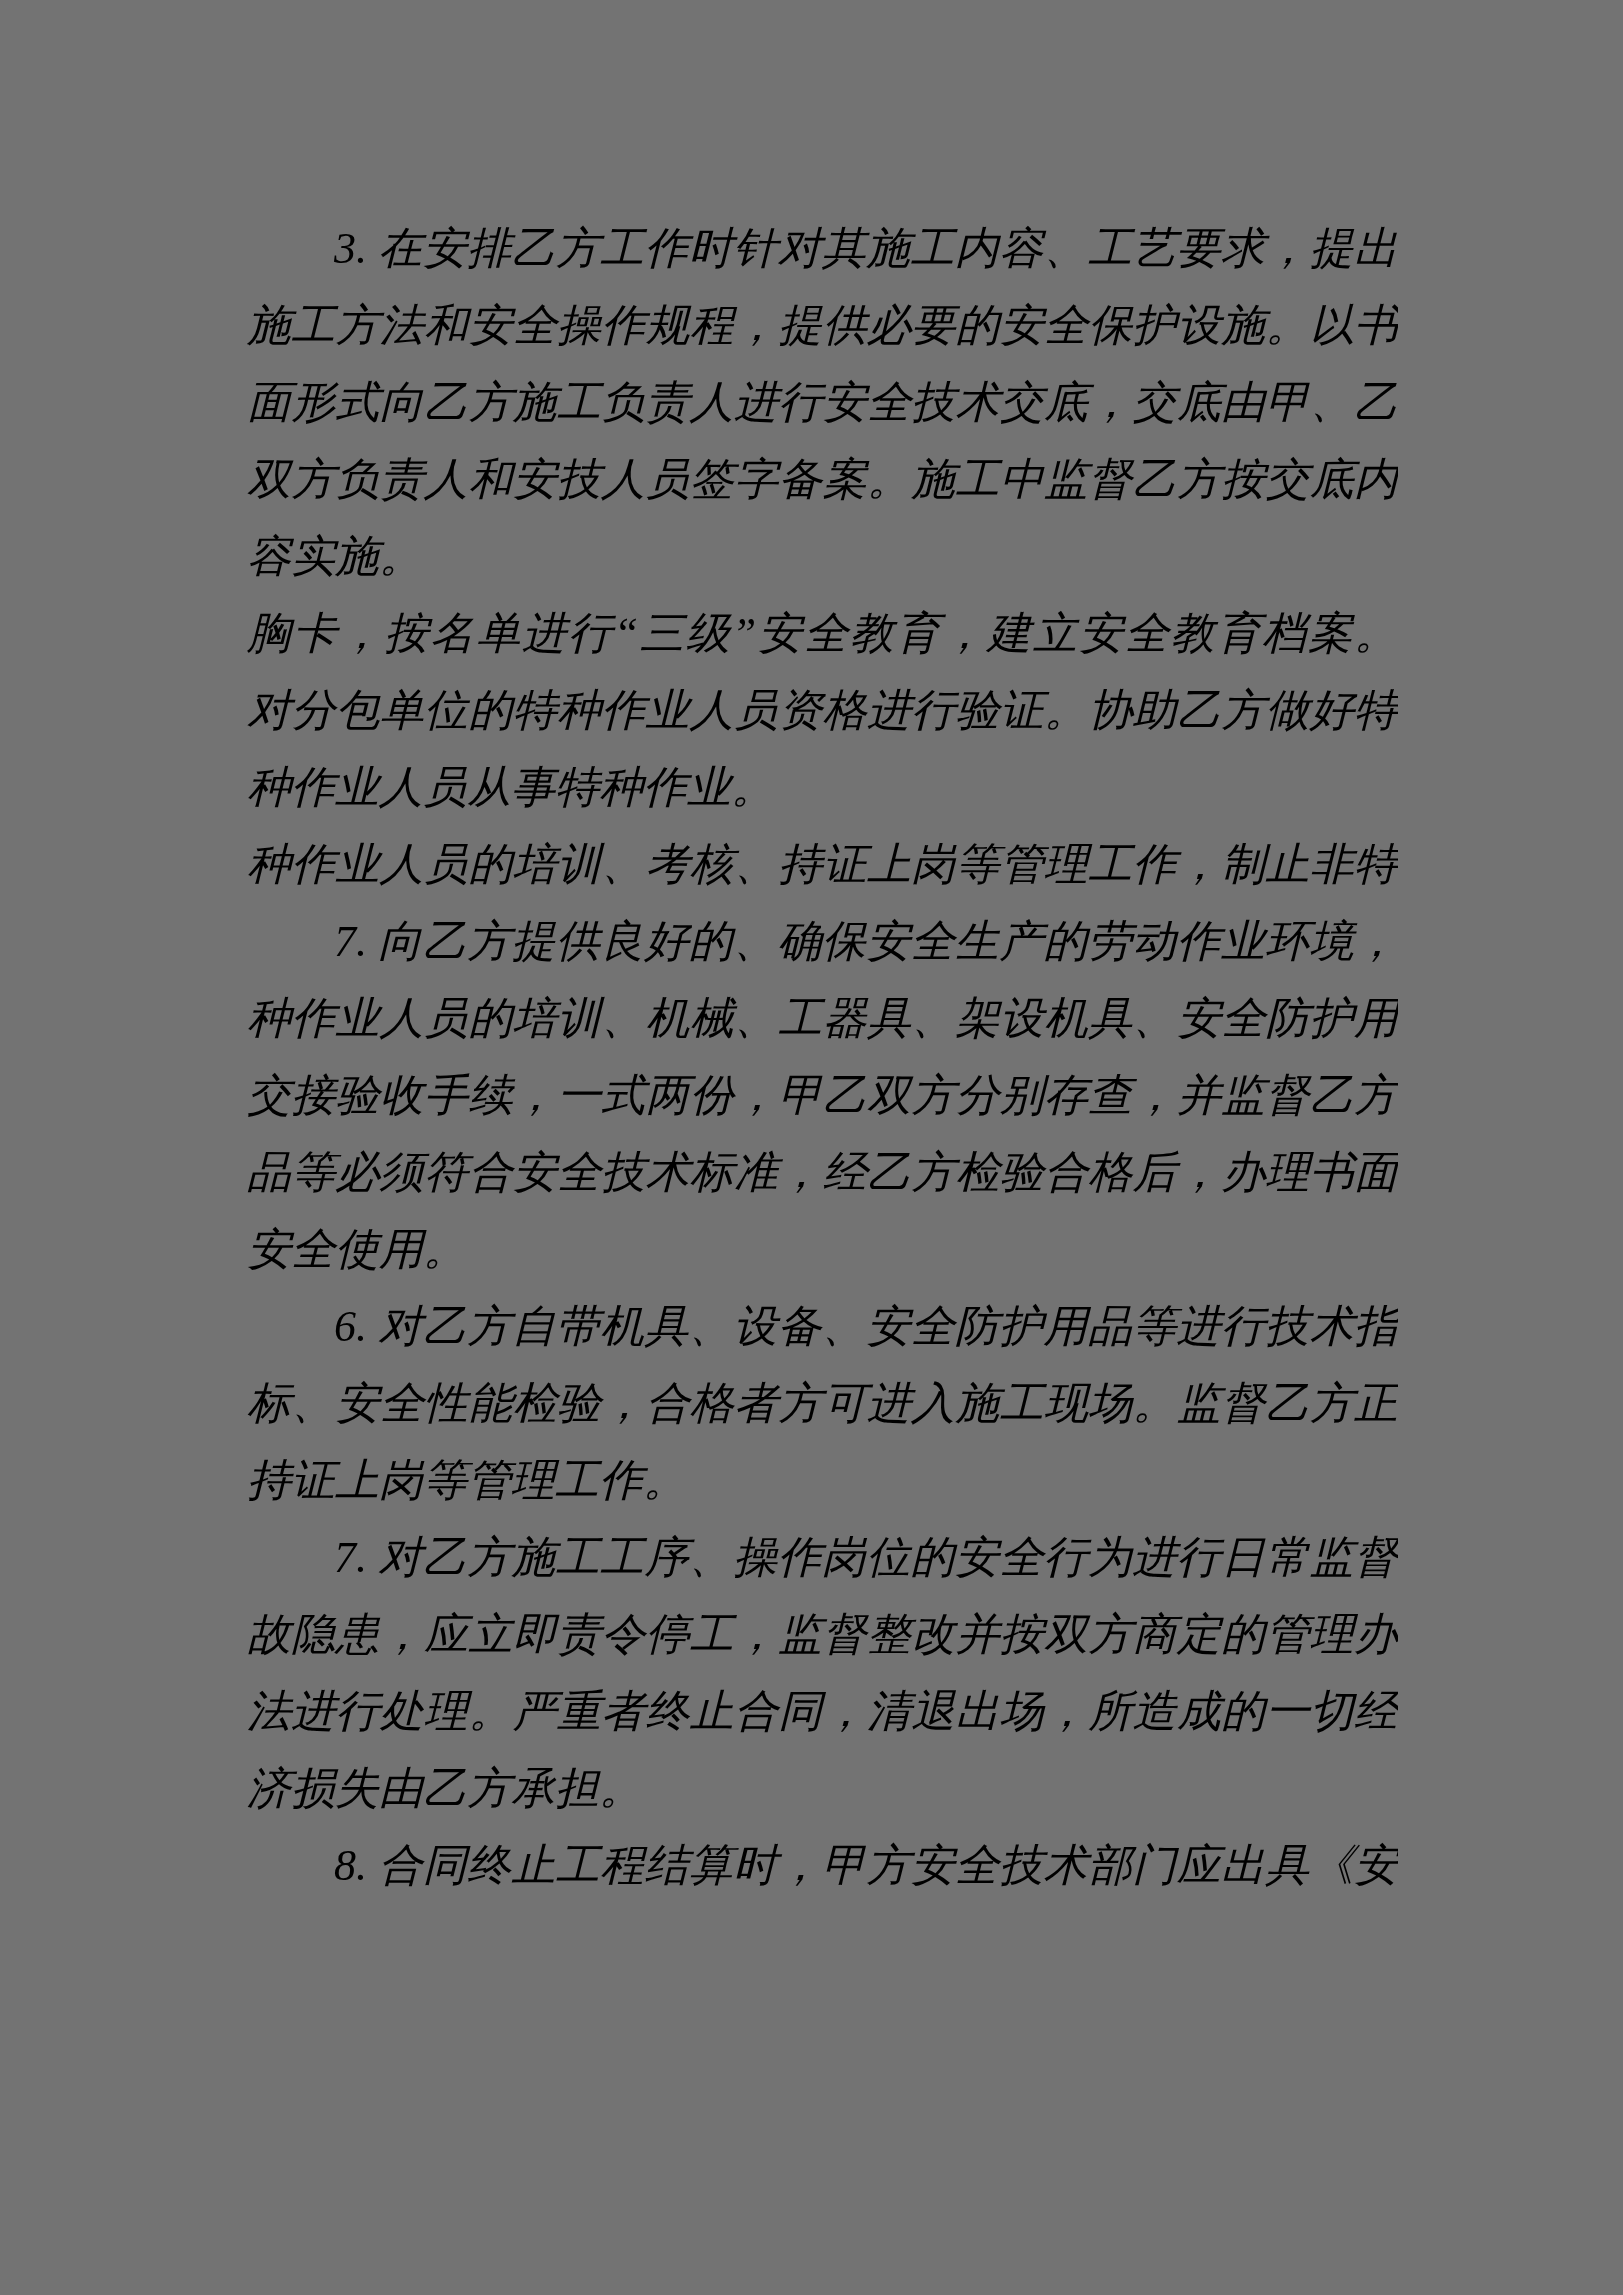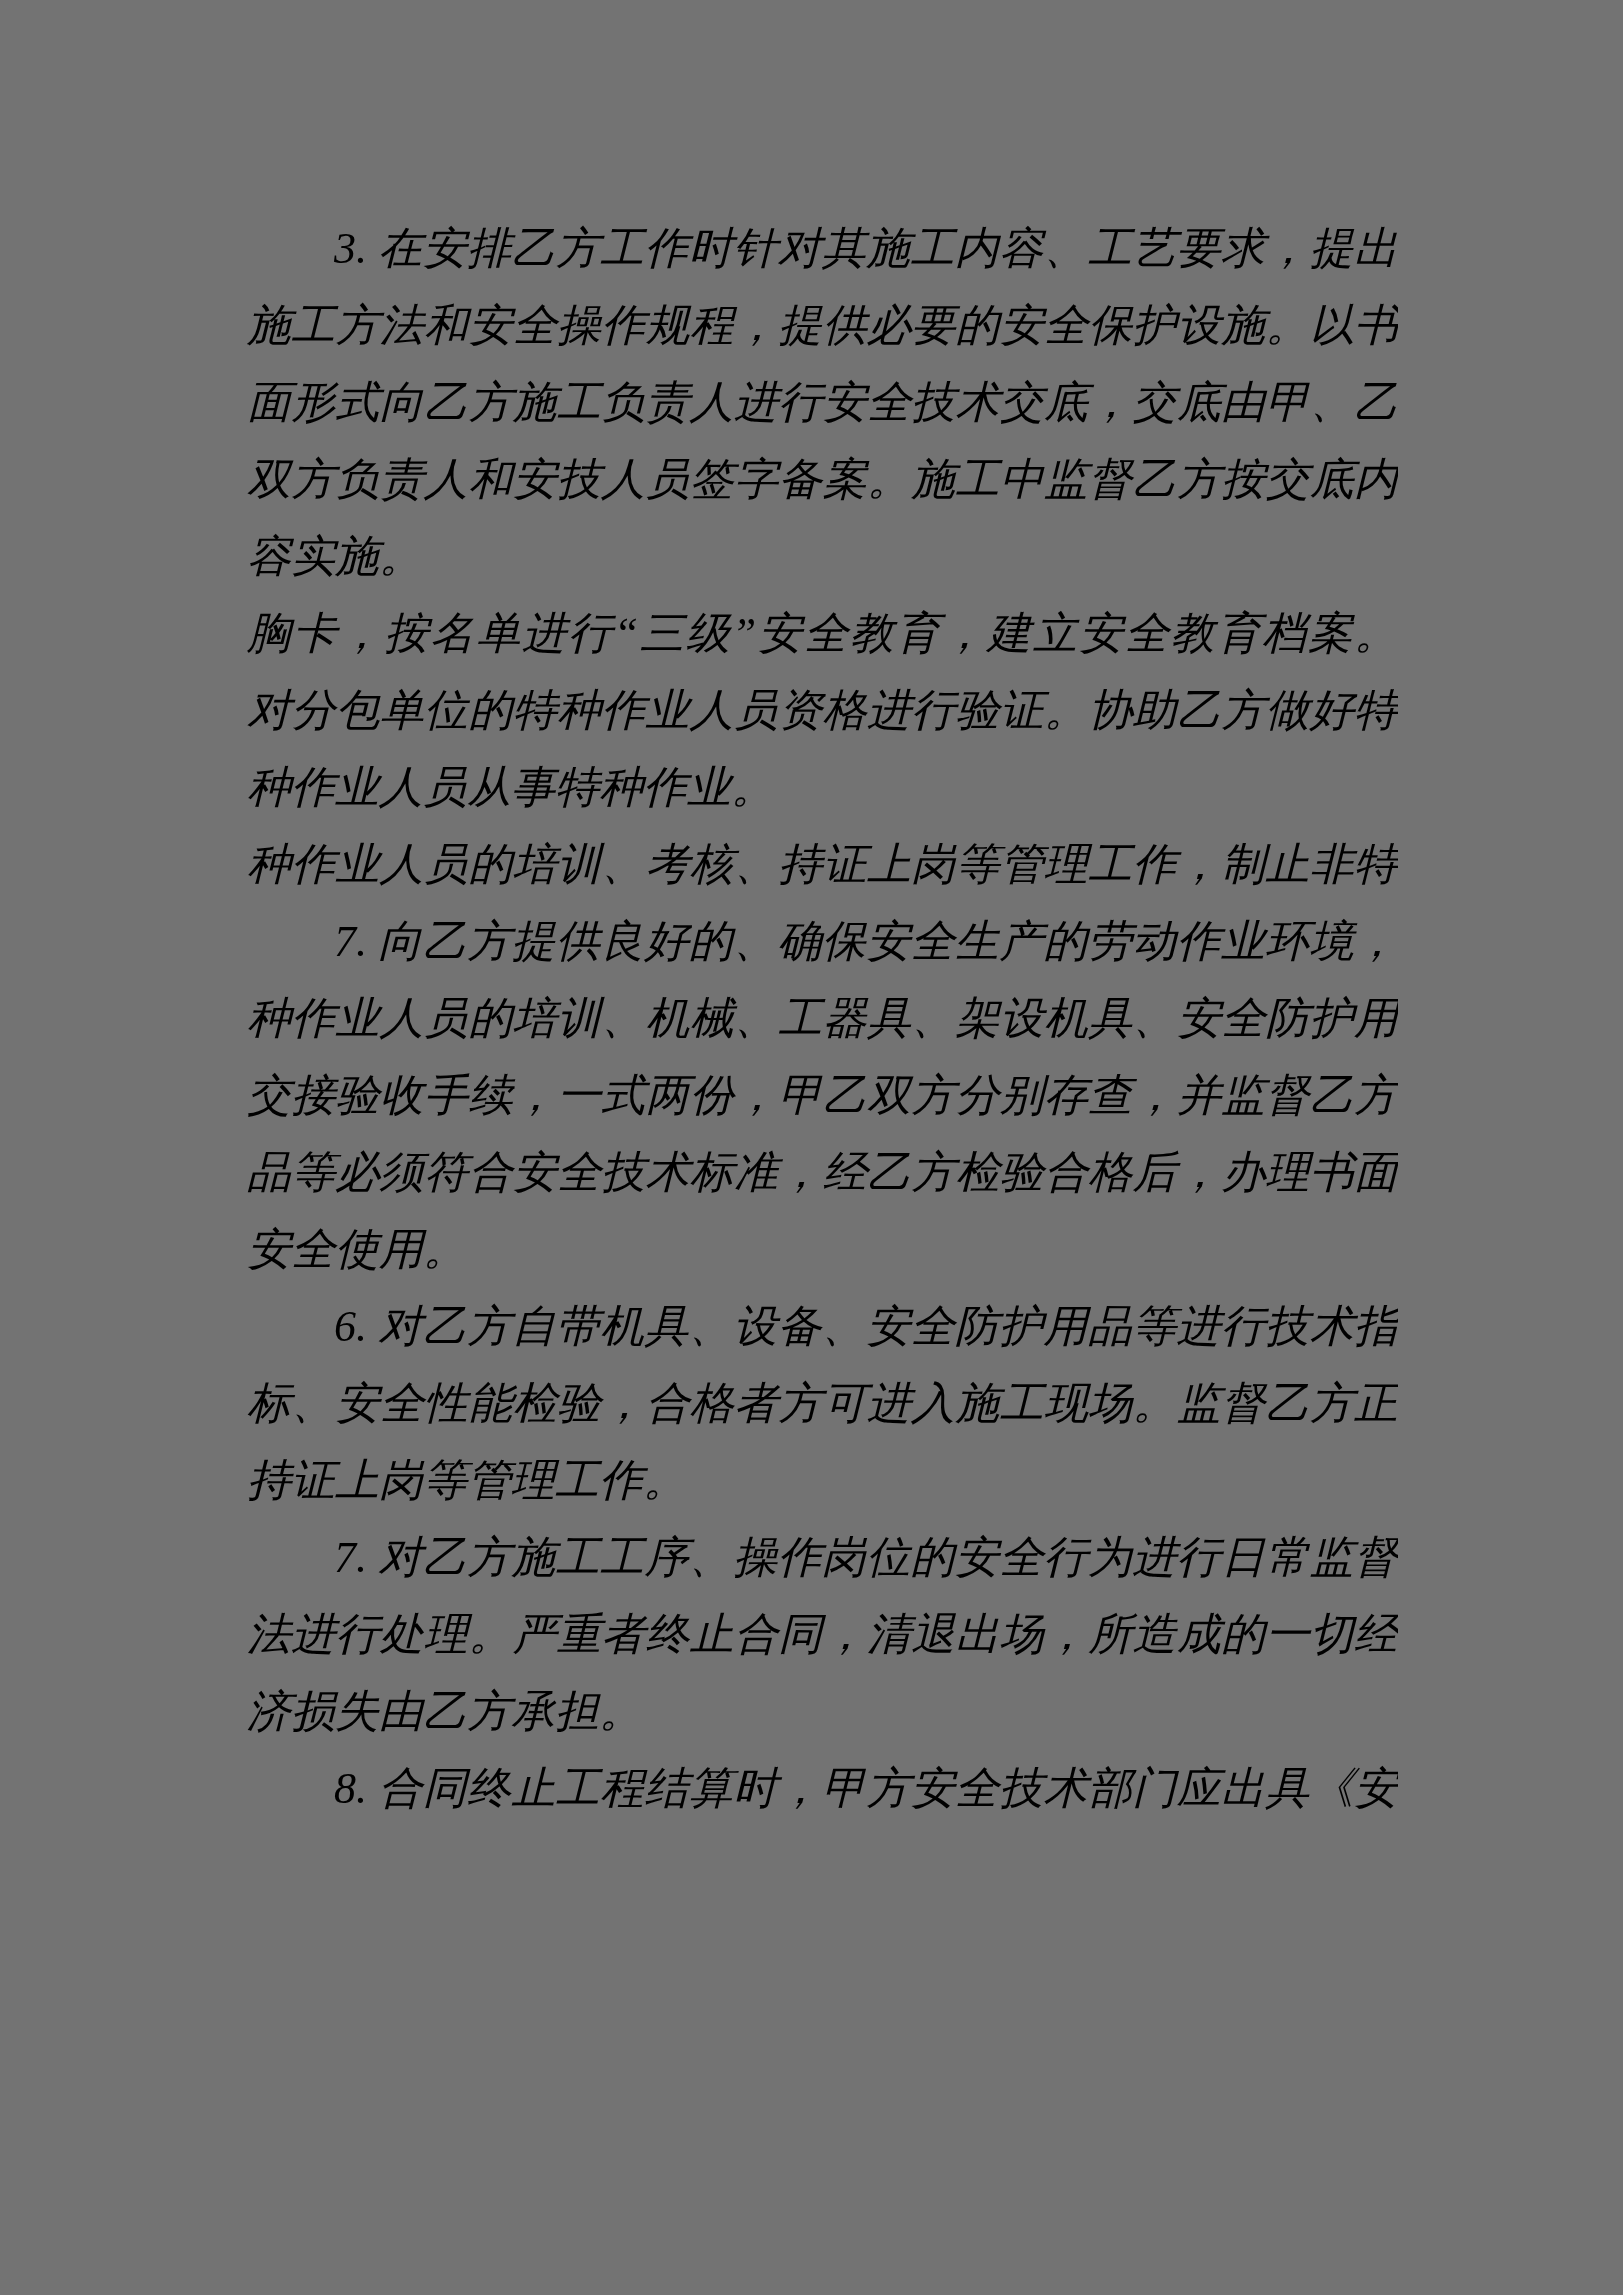--- a/index.html
+++ b/index.html
@@ -67,20 +67,21 @@
         <div class="line">品等必须符合安全技术标准，经乙方检验合格后，办理书面</div>
         <div class="line last">安全使用。</div>
       </div>
       <div class="paragraph">
         <div class="line first">6. 对乙方自带机具、设备、安全防护用品等进行技术指</div>
         <div class="line">标、安全性能检验，合格者方可进入施工现场。监督乙方正</div>
         <div class="line last">持证上岗等管理工作。</div>
       </div>
       <div class="paragraph">
         <div class="line first">7. 对乙方施工工序、操作岗位的安全行为进行日常监督</div>
+        <div class="line">故隐患，应立即责令停工，监督整改并按双方商定的管理办</div>
         <div class="line">法进行处理。严重者终止合同，清退出场，所造成的一切经</div>
         <div class="line last">济损失由乙方承担。</div>
       </div>
       <div class="paragraph">
         <div class="line first">8. 合同终止工程结算时，甲方安全技术部门应出具《安</div>
       </div>
     </div>
 </div>
 
 

